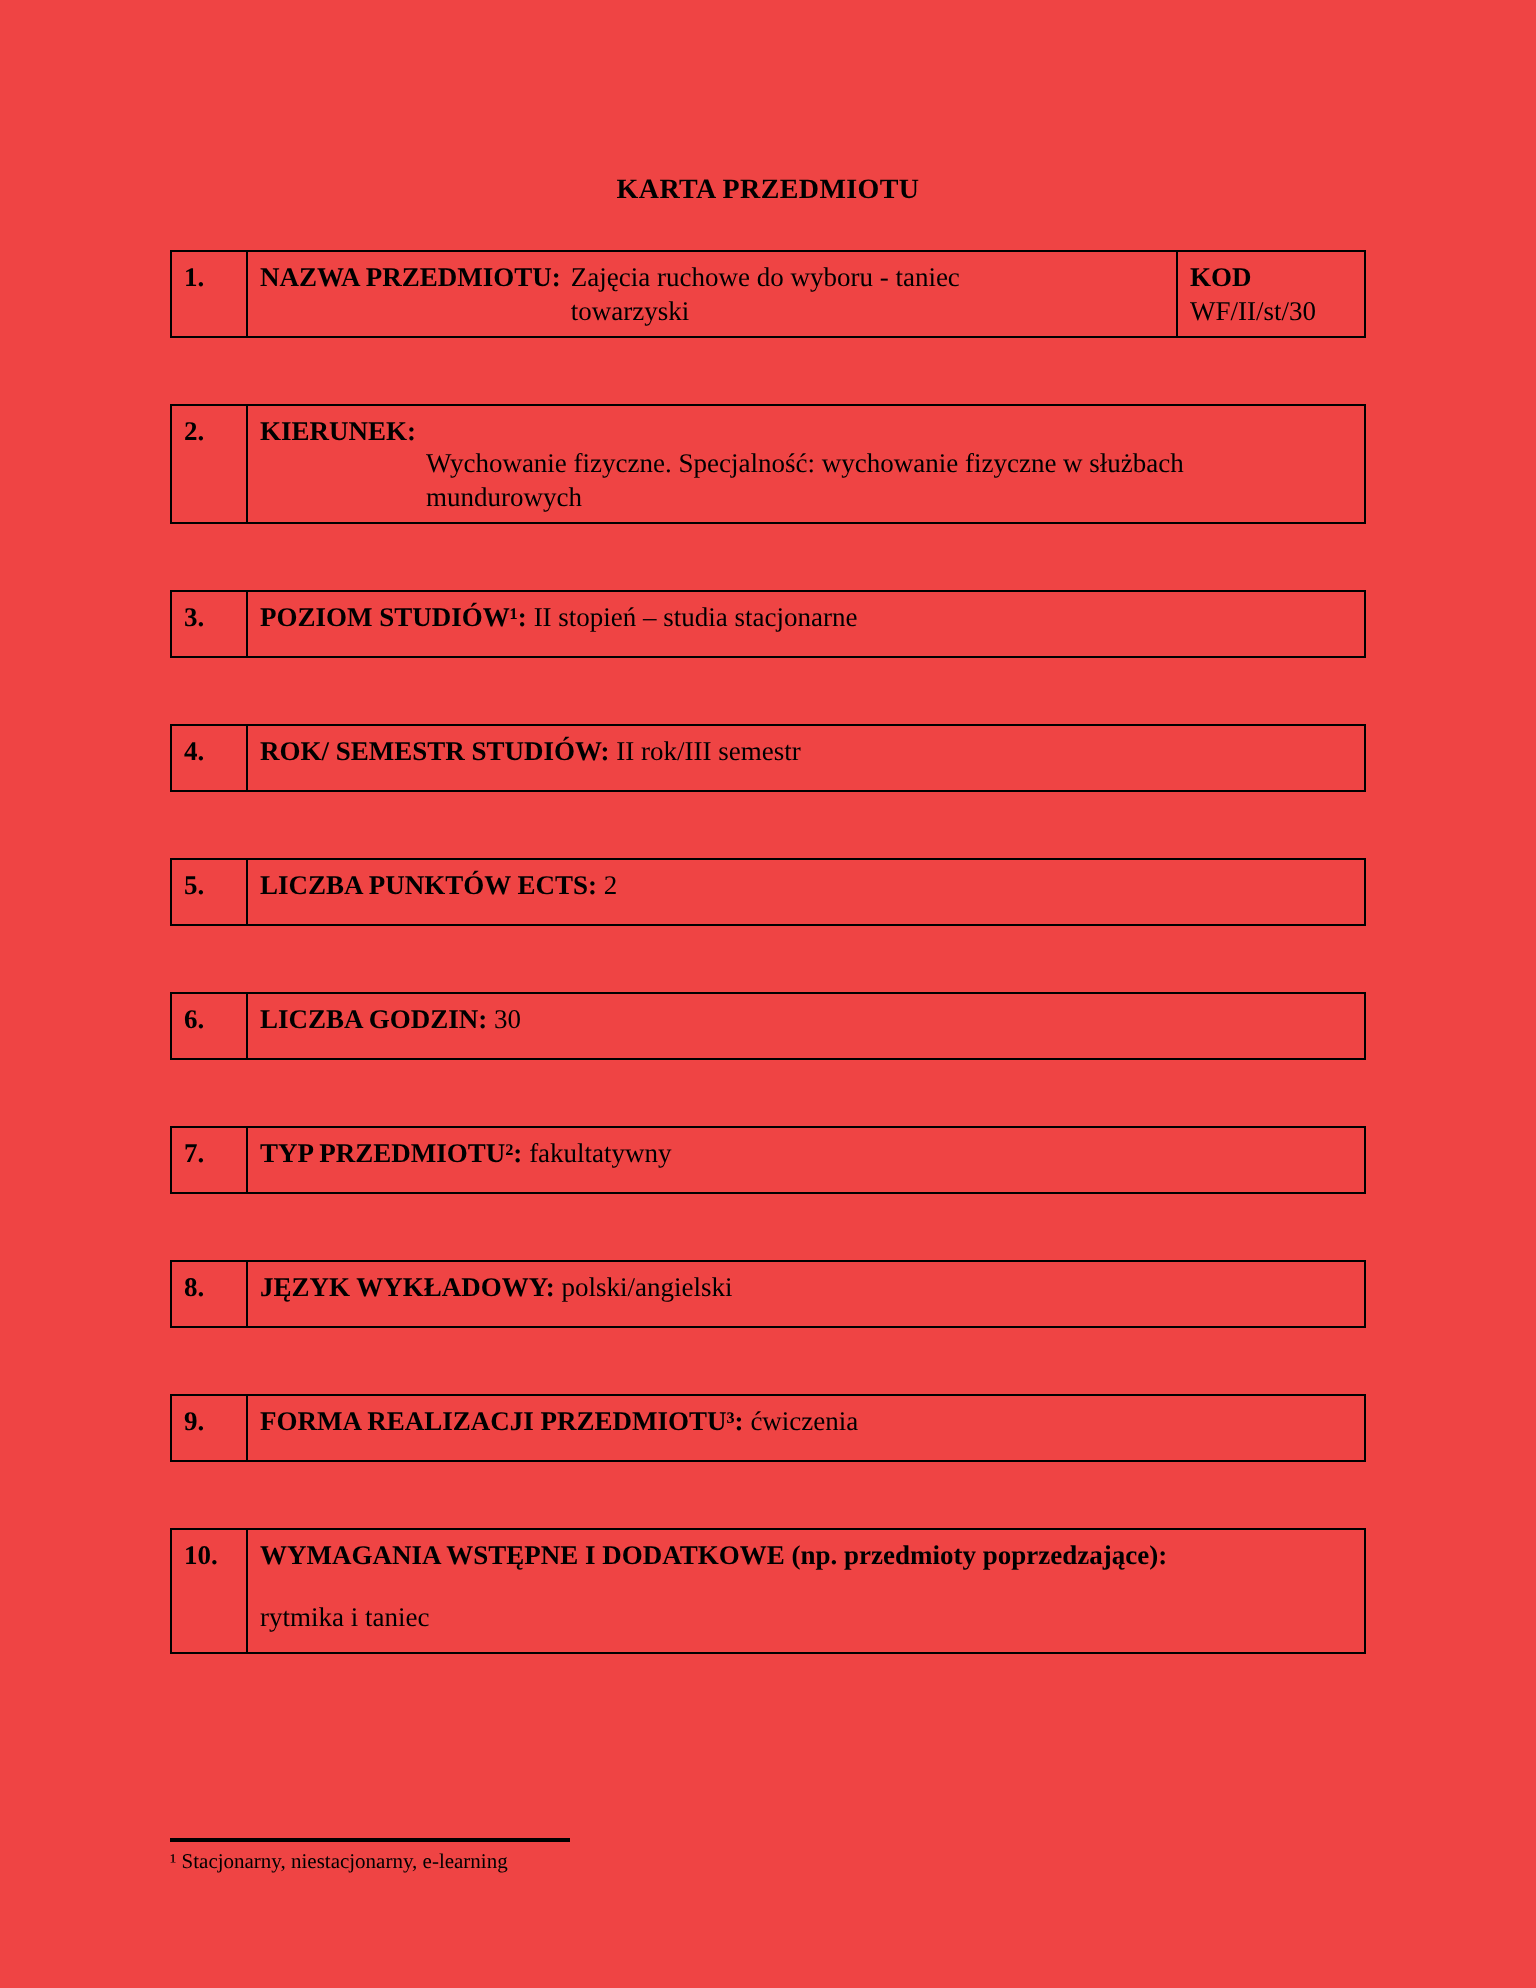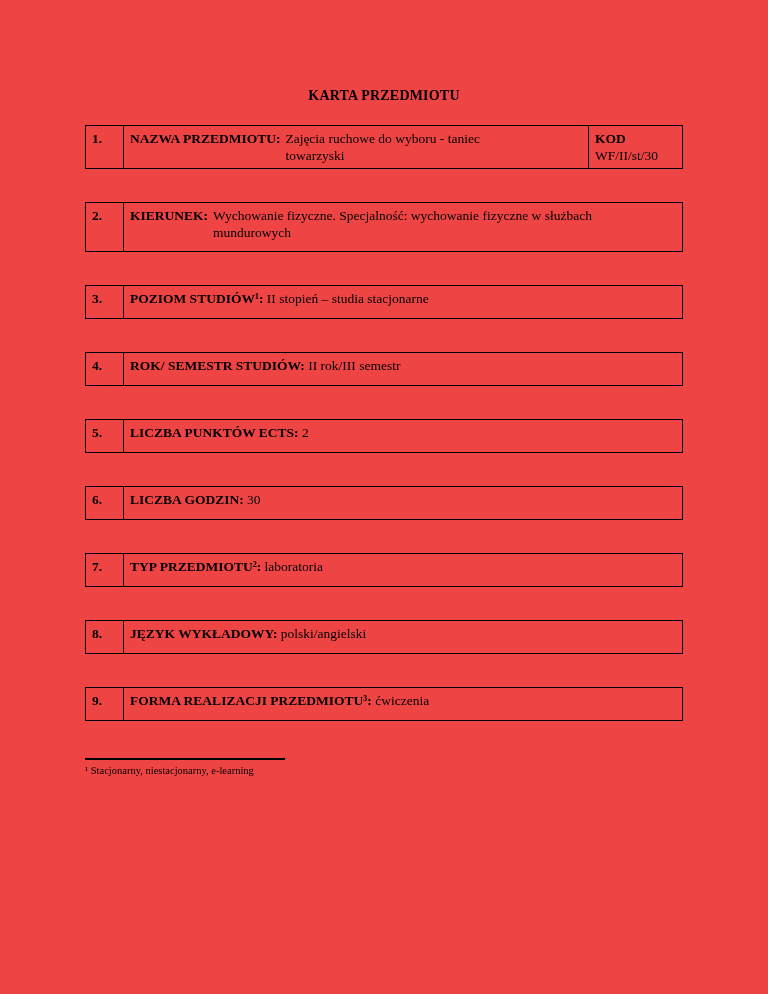--- a/index.html
+++ b/index.html
@@ -43,31 +43,31 @@
     font-size: 13.5px;
     line-height: 17px;
   }
   td.num { width: 38px; font-weight: bold; }
   td.kod { width: 94px; }
   b.lbl { font-weight: bold; }
   .hang { display: flex; }
   .hang .lbl { white-space: nowrap; }
   .hang .val { margin-left: 5px; }
   .val-w1 { width: 245px; font-family: Liberation Serif, serif; }
-  .val-w2 { width: 450px; }
+  .val-w2 { width: 450px; margin-top: 16px; }
   .t1 { margin-bottom: 21px; }
   .t2 { margin-bottom: 22px; }
   .t3, .t4 { margin-bottom: 31px; }
   .t1 td { height: 40px; }
   .t2 td { height: 49px; }
   .t3 td, .t4 td, .t5 td, .t6 td, .t7 td, .t8 td, .t9 td { height: 33px; }
   .t10 td { height: 62px; }
   .t10 { margin-bottom: 0; }
   .row10-val { margin-top: 14px; }
-  .footnotes { margin-top: 37px; }
+  .footnotes { margin-top: 92px; }
   .fn-rule {
     width: 200px;
     border-top: 2px solid #000;
     margin-bottom: 4px;
   }
   .fn-line {
     font-size: 10.5px;
     line-height: 13.5px;
   }
 </style>
@@ -158,21 +158,21 @@
       </tr>
     </tbody>
       </table>
 
     <table class="tbl t7">
       <tbody>
           <tr>
         <td class="num">7.</td>
         <td class="content">
           <b class="lbl">TYP PRZEDMIOTU²:</b>
-          <span>laboratoria</span>
+          <span>fakultatywny</span>
         </td>
       </tr>
     </tbody>
       </table>
 
     <table class="tbl t8">
       <tbody>
           <tr>
         <td class="num">8.</td>
         <td class="content">
@@ -188,20 +188,31 @@
           <tr>
         <td class="num">9.</td>
         <td class="content">
           <b class="lbl">FORMA REALIZACJI PRZEDMIOTU³:</b>
           <span>ćwiczenia</span>
         </td>
       </tr>
     </tbody>
       </table>
 
+    <table class="tbl t10">
+      <tbody>
+          <tr>
+        <td class="num">10.</td>
+        <td class="content">
+          <div><b class="lbl">WYMAGANIA WSTĘPNE I DODATKOWE (np. przedmioty poprzedzające):</b></div>
+          <div class="row10-val">rytmika i taniec</div>
+        </td>
+      </tr>
+    </tbody>
+      </table>
 
     <div class="footnotes">
       <div class="fn-rule"></div>
       <div class="fn-line">¹ Stacjonarny, niestacjonarny, e-learning</div>
     </div>
 
   </div>
 </div>
 
 </body></html>

